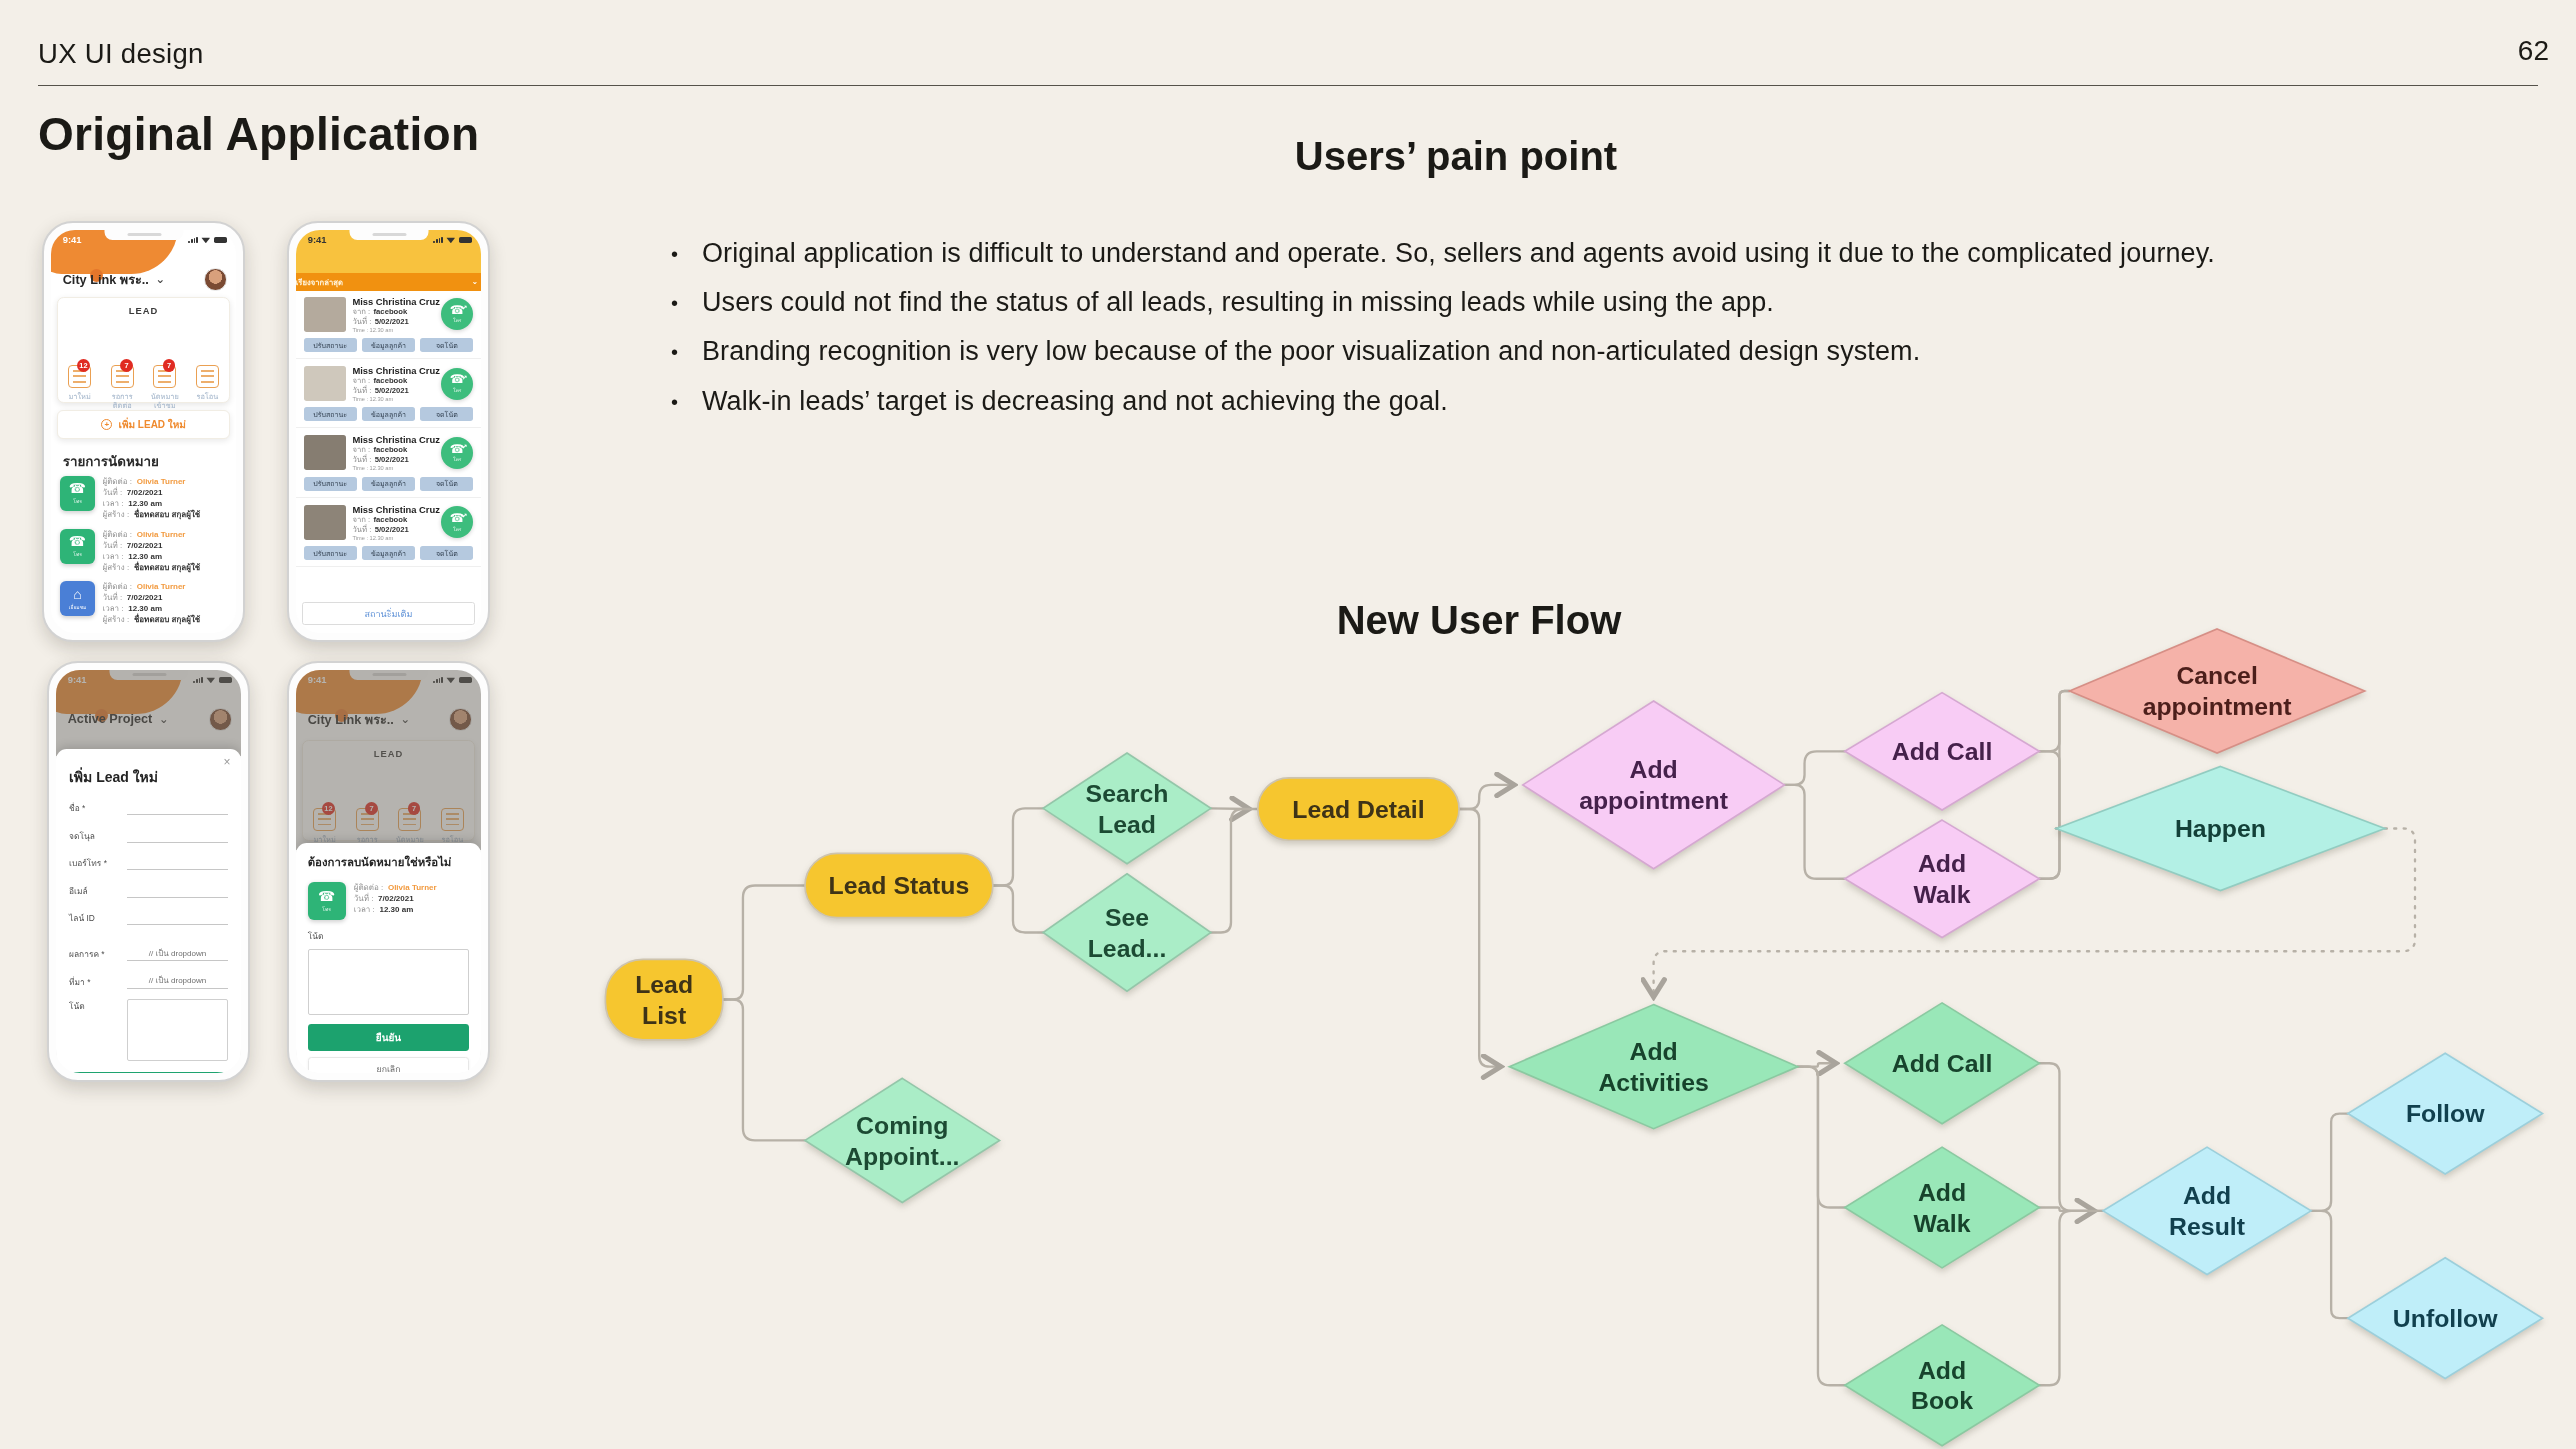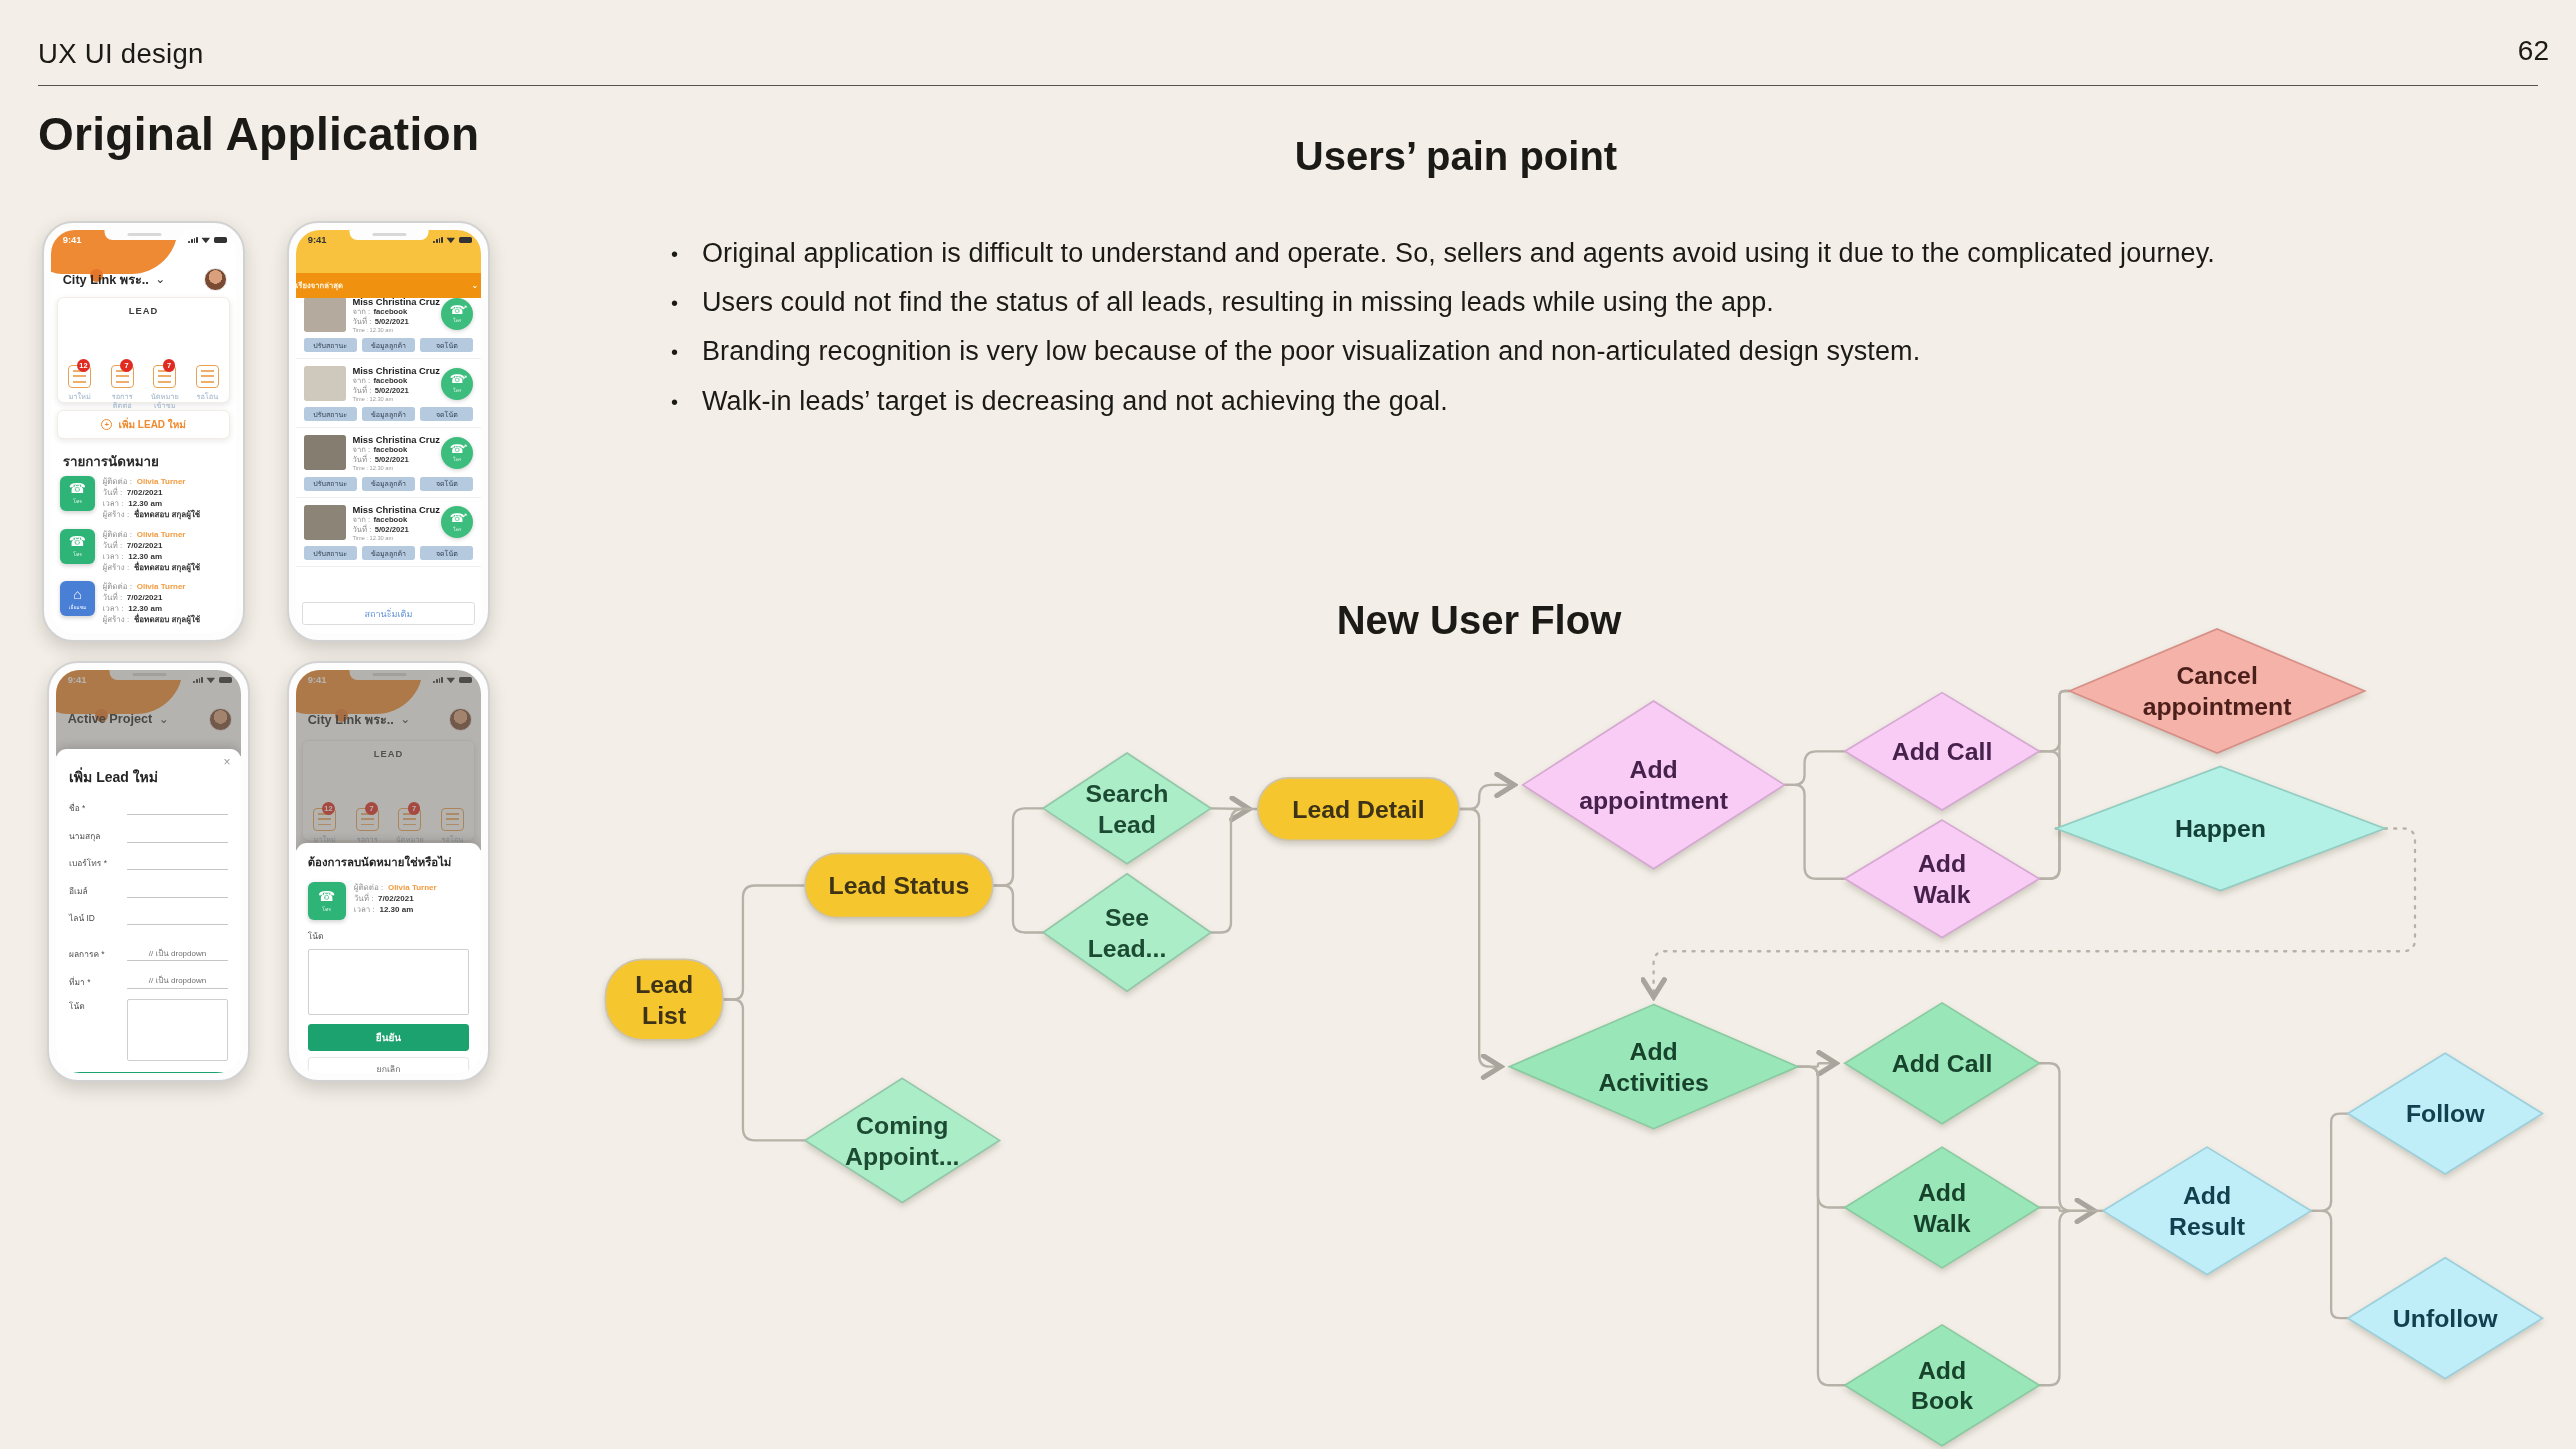--- a/index.html
+++ b/index.html
@@ -93,21 +93,21 @@
   .tile-label { font-size: 5px; margin-top: 2px; }
   .appt-rows .row { display: flex; font-size: 8px; line-height: 1.38; }
   .appt-rows .k { color: #8f8f8f; margin-right: 4.7px; white-space: nowrap; }
   .appt-rows .v { color: #333; font-weight: 700; }
   .appt-rows .v.name { color: #F29A3F; }
 
   
   .p2-header { position: absolute; top: 0; left: 0; right: 0; height: 43px; background: #F8C23E; z-index: 5; }
   .p2-back { position: absolute; left: 9.4px; top: 21.5px; font-size: 13.4px; font-weight: 700; color: #3b3325; }
   .p2-title { position: absolute; top: 21.5px; left: 0; right: 0; text-align: center; font-size: 12px; font-weight: 700; color: #33291a; }
-  .p2-sortbar { position: absolute; top: 43px; left: 0; right: 0; height: 25px; background: #F19110; z-index: 5;
+  .p2-sortbar { position: absolute; top: 43px; left: 0; right: 0; height: 18px; background: #F19110; z-index: 5;
     display: flex; align-items: center; justify-content: space-between; padding-right: 3px; gap: 4.7px; }
   .p2-sort-label { font-size: 7.7px; color: #fff6e0; font-weight: 600; }
   .p2-sort-chev { font-size: 8px; color: #fff; font-weight: 700; }
   .p2-cards { position: absolute; top: 60px; left: 0; right: 0; }
   .s-card { padding: 6px 8px 0 8px; border-bottom: 0.7px solid #efefef; }
   .s-top { display: flex; align-items: center; }
   .s-photo { width: 42px; height: 35px; border-radius: 2.7px; background: #b4aa9d; flex: 0 0 auto; }
   .s-card:nth-child(2) .s-photo { background: #cfc8bc; }
   .s-card:nth-child(3) .s-photo { background: #867d71; }
   .s-card:nth-child(4) .s-photo { background: #8d8478; }
@@ -556,21 +556,21 @@
     <div class="dim" style="height:86px"></div>
     <div class="sheet" style="top:79px; padding:9.4px 13.4px;">
       <span class="sheet-close">×</span>
       <div class="sheet-title" style="margin-top:8px;">เพิ่ม Lead ใหม่</div>
       <div id="p3-fields">
           <div class="f-row">
     <span class="f-label">ชื่อ *</span>
     <span class="f-line"></span>
   </div>
           <div class="f-row">
-    <span class="f-label">นามสกุล</span>
+    <span class="f-label">จดโนุล</span>
     <span class="f-line"></span>
   </div>
           <div class="f-row">
     <span class="f-label">เบอร์โทร *</span>
     <span class="f-line"></span>
   </div>
           <div class="f-row">
     <span class="f-label">อีเมล์</span>
     <span class="f-line"></span>
   </div>

